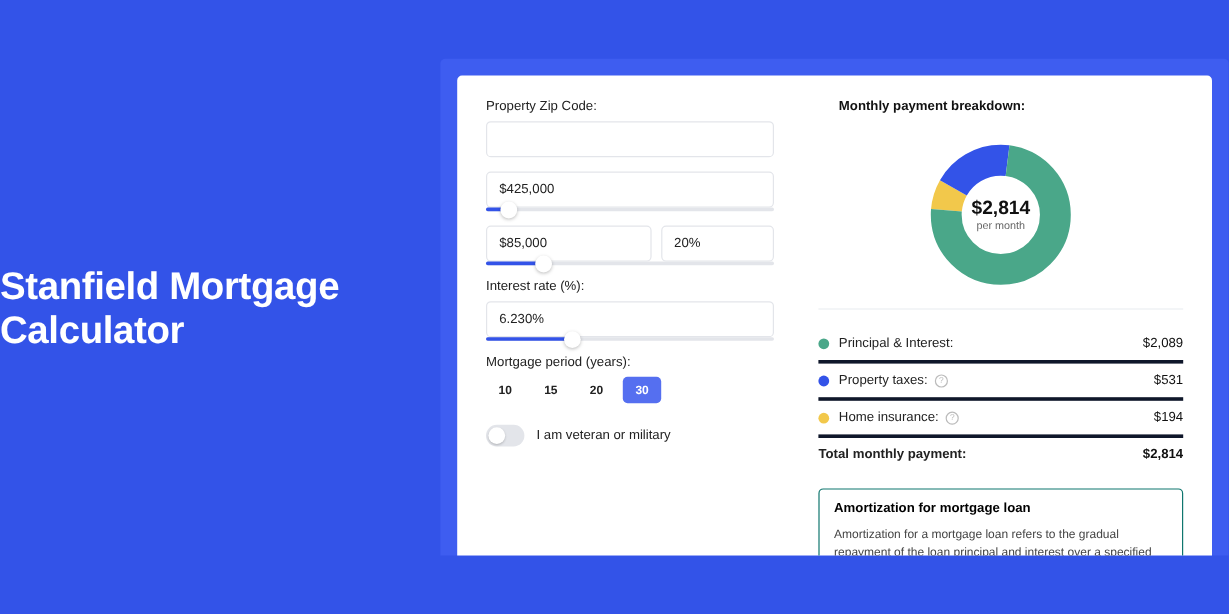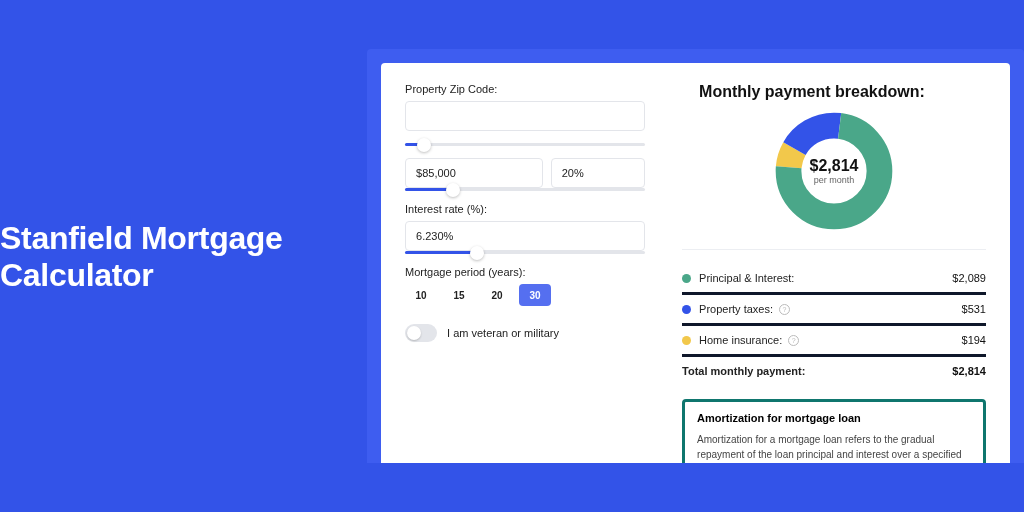--- a/index.html
+++ b/index.html
@@ -123,24 +123,24 @@
     width: 14px;
     height: 14px;
     background: #fff;
     border-radius: 50%;
     position: absolute;
     top: 2px;
     left: 2px;
     box-shadow: 0 1px 2px rgba(0,0,0,0.2);
   }
   .section-title {
-    font-size: 16px;
+    font-size: 11px;
     font-weight: 700;
     color: #111;
-    margin-bottom: 10px;
+    margin-bottom: 24px;
     padding-left: 17px;
   }
   .donut-wrap {
     display: flex;
     justify-content: center;
     margin: 6px 0 14px 0;
     position: relative;
     border-bottom: 1px solid #eceef2;
     padding-bottom: 18px;
   }
@@ -166,21 +166,21 @@
   .legend-row.total { border-bottom: none; font-weight: 700; }
   .dot { width: 9px; height: 9px; border-radius: 50%; margin-right: 8px; flex-shrink:0;}
   .legend-label { color: #222; }
   .legend-hint {
     width: 11px; height: 11px; border: 1px solid #bbb; border-radius: 50%;
     display: inline-flex; align-items:center; justify-content:center;
     font-size: 7px; color: #bbb; margin-left: 6px;
   }
   .legend-val { margin-left: auto; color: #111; }
   .amort-box {
-    border: 3px solid #0f766e;
+    border: 1px solid #0f766e;
     border-radius: 4px;
     padding: 10px 12px;
     margin-top: 14px;
   }
   .amort-title { font-size: 11px; font-weight: 700; margin-bottom: 8px; }
   .amort-text { font-size: 10px; color: #444; line-height: 1.5; }
 </style>
 </head>
 <body>
 
@@ -190,20 +190,21 @@
     <div class="panel">
 
       <div class="left">
 
         <div class="form-group">
           <span class="label">Property Zip Code:</span>
           <input class="input" value="" style="">
         </div>
 
         <div class="form-group">
+          <input class="input" value="$425,000" style="">
           <div class="slider-track">
             <div class="slider-fill" style="width:8%"></div>
             <div class="slider-thumb" style="left:8%"></div>
           </div>
         </div>
 
         <div class="form-group">
           <div class="pair">
             <input class="input" value="$85,000" style="">
             <input class="input" value="20%" style="">

